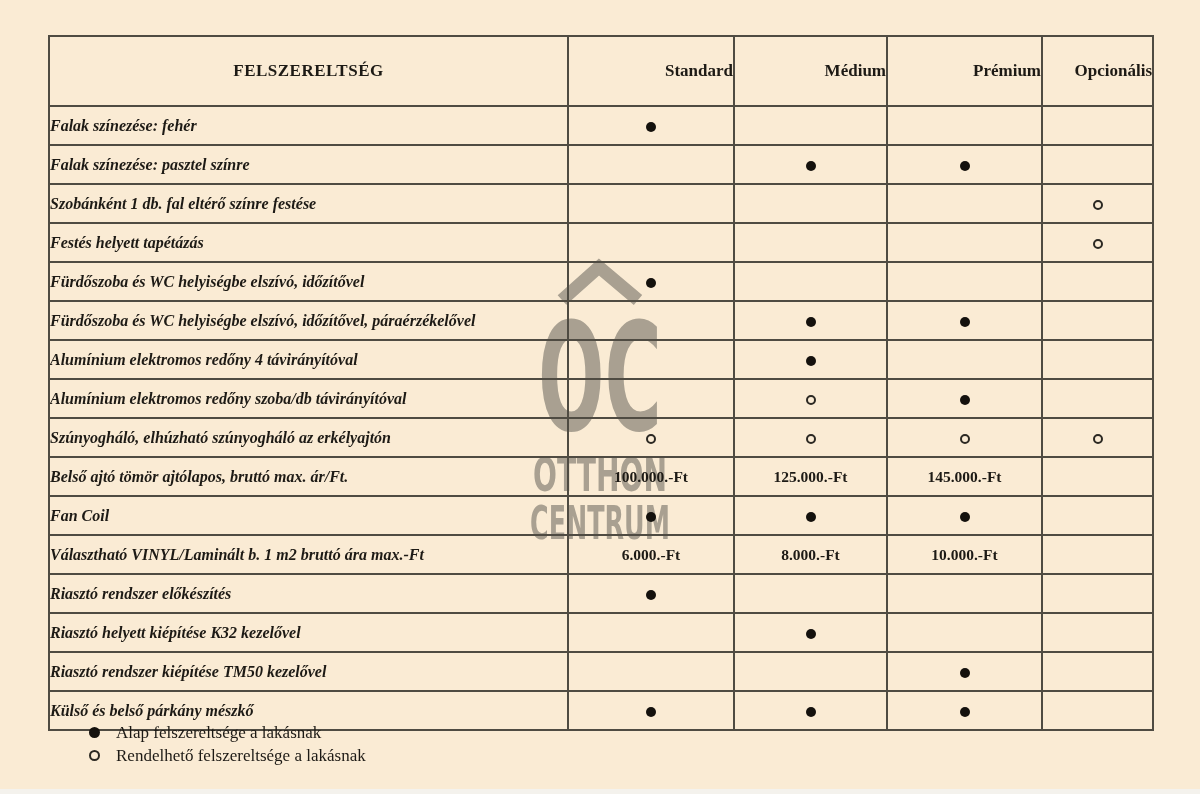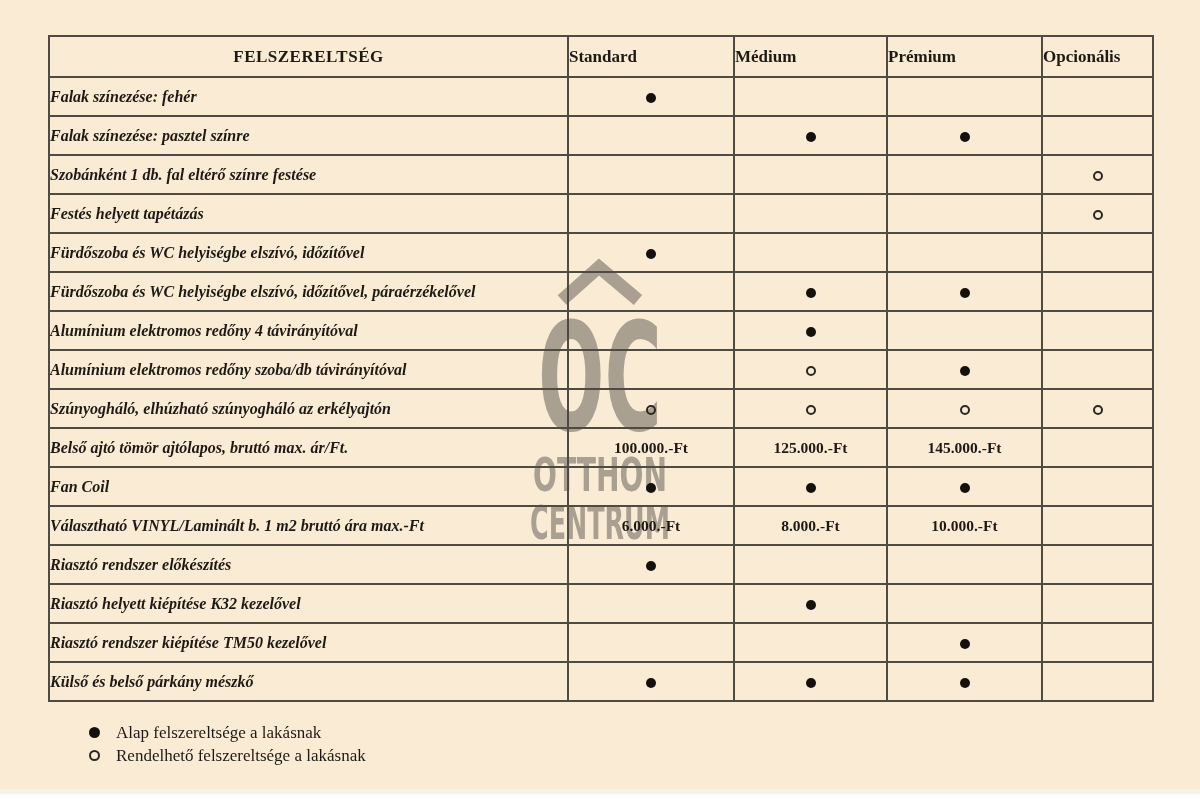--- a/index.html
+++ b/index.html
@@ -35,28 +35,28 @@
     width:1104px;height:610px;
     border-collapse:collapse;table-layout:fixed;
     background:transparent;
     border:2px solid var(--line);
   }
   table.equipment th, table.equipment td{
     border:2px solid var(--line);
     padding:0;
     overflow:hidden;white-space:nowrap;
   }
-  thead tr{height:41px;}
+  thead tr{height:70px;}
   tbody tr{height:39px;}
   th.th-feature{
     font-size:17px;font-weight:bold;letter-spacing:.5px;text-align:center;
     vertical-align:middle;padding-bottom:18px;
   }
   th.th-tier{
-    font-size:17px;font-weight:bold;text-align:left;vertical-align:middle;
+    font-size:17px;font-weight:bold;text-align:right;vertical-align:middle;
   }
   td.label-cell{
     font-size:16px;font-weight:bold;font-style:italic;
     text-align:left;vertical-align:middle;padding-left:9px;
   }
   td.mark-cell{
     text-align:center;vertical-align:middle;
     font-size:15.5px;font-weight:bold;
   }
   .marker{display:inline-block;vertical-align:middle;border-radius:50%;}

